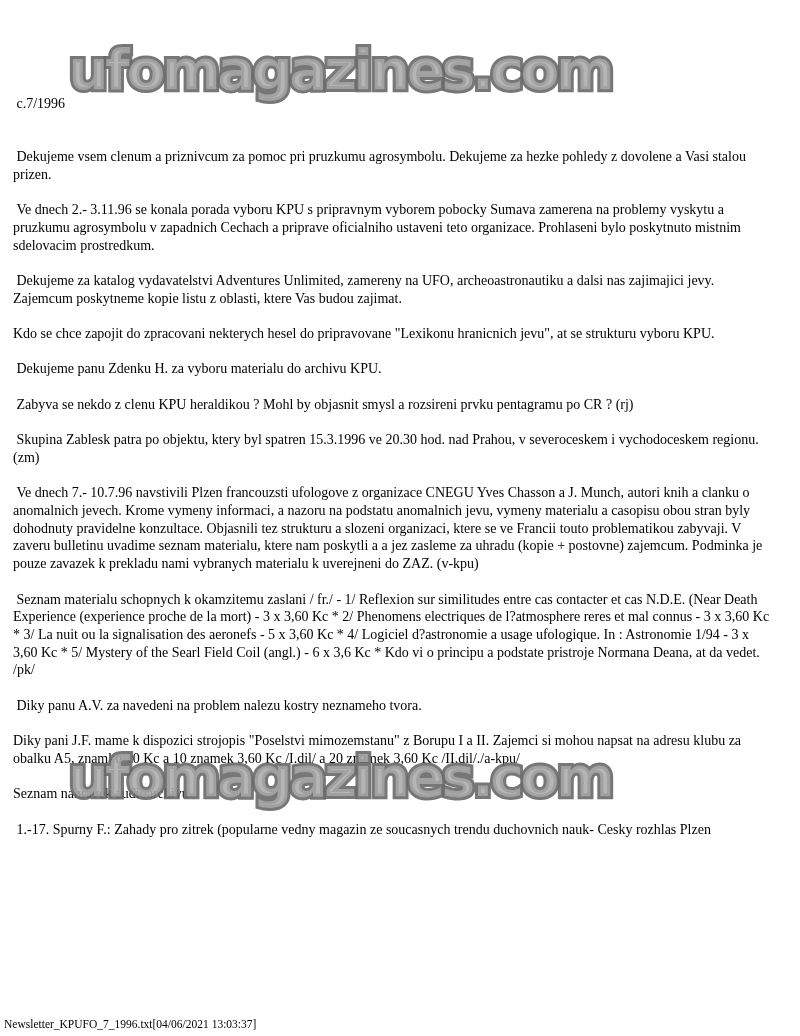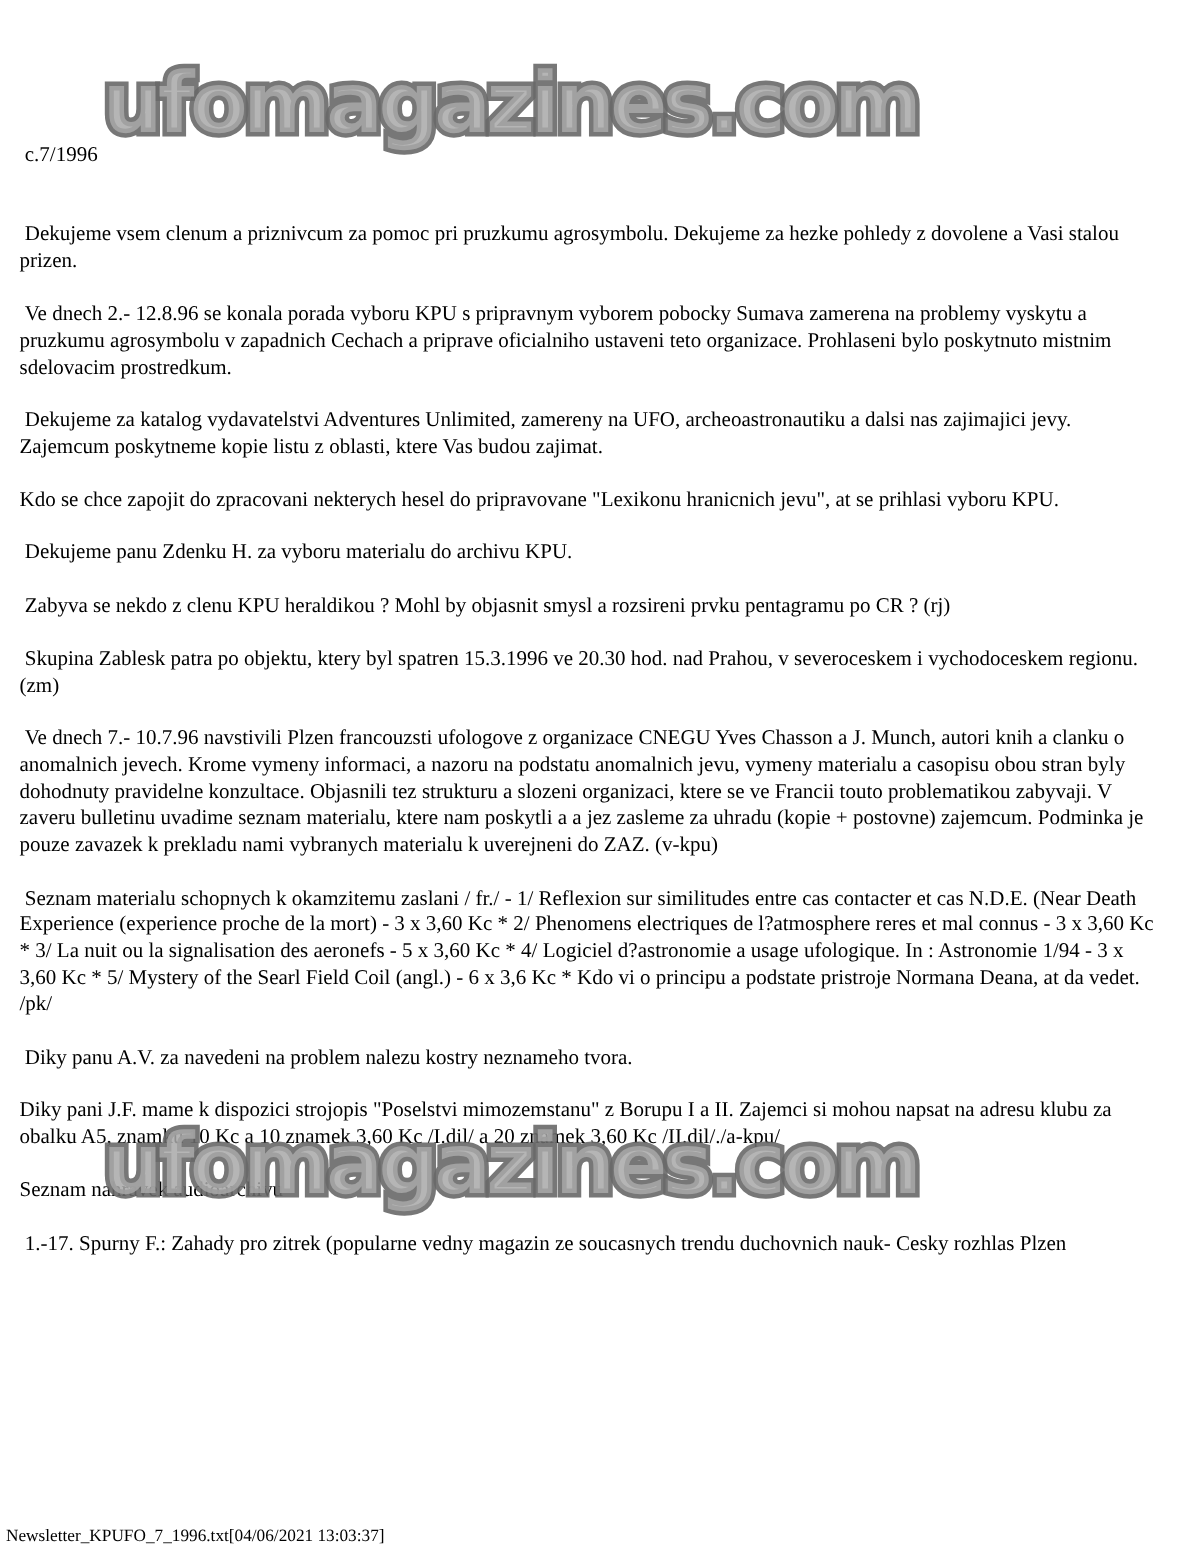--- a/index.html
+++ b/index.html
@@ -62,23 +62,23 @@
 </style>
 </head>
 <body>
 
 <div class="watermark top">ufomagazines.com</div>
 <div class="watermark middle">ufomagazines.com</div>
 
 <div class="doc">
   <p class="issue"> c.7/1996</p>
   <p> Dekujeme vsem clenum a priznivcum za pomoc pri pruzkumu agrosymbolu. Dekujeme za hezke pohledy z dovolene a Vasi stalou prizen.</p>
-  <p> Ve dnech 2.- 12.8.96 se konala porada vyboru KPU s pripravnym vyborem pobocky Sumava zamerena na problemy vyskytu a pruzkumu agrosymbolu v zapadnich Cechach a priprave oficialniho ustaveni teto organizace. Prohlaseni bylo poskytnuto mistnim sdelovacim prostredkum.</p>
+  <p> Ve dnech 2.- 3.11.96 se konala porada vyboru KPU s pripravnym vyborem pobocky Sumava zamerena na problemy vyskytu a pruzkumu agrosymbolu v zapadnich Cechach a priprave oficialniho ustaveni teto organizace. Prohlaseni bylo poskytnuto mistnim sdelovacim prostredkum.</p>
   <p> Dekujeme za katalog vydavatelstvi Adventures Unlimited, zamereny na UFO, archeoastronautiku a dalsi nas zajimajici jevy. Zajemcum poskytneme kopie listu z oblasti, ktere Vas budou zajimat.</p>
-  <p>Kdo se chce zapojit do zpracovani nekterych hesel do pripravovane "Lexikonu hranicnich jevu", at se prihlasi vyboru KPU.</p>
+  <p>Kdo se chce zapojit do zpracovani nekterych hesel do pripravovane "Lexikonu hranicnich jevu", at se strukturu vyboru KPU.</p>
   <p> Dekujeme panu Zdenku H. za vyboru materialu do archivu KPU.</p>
   <p> Zabyva se nekdo z clenu KPU heraldikou ? Mohl by objasnit smysl a rozsireni prvku pentagramu po CR ? (rj)</p>
   <p> Skupina Zablesk patra po objektu, ktery byl spatren 15.3.1996 ve 20.30 hod. nad Prahou, v severoceskem i vychodoceskem regionu. (zm)</p>
   <p> Ve dnech 7.- 10.7.96 navstivili Plzen francouzsti ufologove z organizace CNEGU Yves Chasson a J. Munch, autori knih a clanku o anomalnich jevech. Krome vymeny informaci, a nazoru na podstatu anomalnich jevu, vymeny materialu a casopisu obou stran byly dohodnuty pravidelne konzultace. Objasnili tez strukturu a slozeni organizaci, ktere se ve Francii touto problematikou zabyvaji. V zaveru bulletinu uvadime seznam materialu, ktere nam poskytli a a jez zasleme za uhradu (kopie + postovne) zajemcum. Podminka je pouze zavazek k prekladu nami vybranych materialu k uverejneni do ZAZ. (v-kpu)</p>
   <p> Seznam materialu schopnych k okamzitemu zaslani / fr./ - 1/ Reflexion sur similitudes entre cas contacter et cas N.D.E. (Near Death Experience (experience proche de la mort) - 3 x 3,60 Kc * 2/ Phenomens electriques de l?atmosphere reres et mal connus - 3 x 3,60 Kc * 3/ La nuit ou la signalisation des aeronefs - 5 x 3,60 Kc * 4/ Logiciel d?astronomie a usage ufologique. In : Astronomie 1/94 - 3 x 3,60 Kc * 5/ Mystery of the Searl Field Coil (angl.) - 6 x 3,6 Kc * Kdo vi o principu a podstate pristroje Normana Deana, at da vedet. /pk/</p>
   <p> Diky panu A.V. za navedeni na problem nalezu kostry neznameho tvora.</p>
   <p>Diky pani J.F. mame k dispozici strojopis "Poselstvi mimozemstanu" z Borupu I a II. Zajemci si mohou napsat na adresu klubu za obalku A5, znamku 10 Kc a 10 znamek 3,60 Kc /I.dil/ a 20 znamek 3,60 Kc /II.dil/./a-kpu/</p>
   <p>Seznam nahravek audioarchivu</p>
   <p> 1.-17. Spurny F.: Zahady pro zitrek (popularne vedny magazin ze soucasnych trendu duchovnich nauk- Cesky rozhlas Plzen</p>
 </div>

